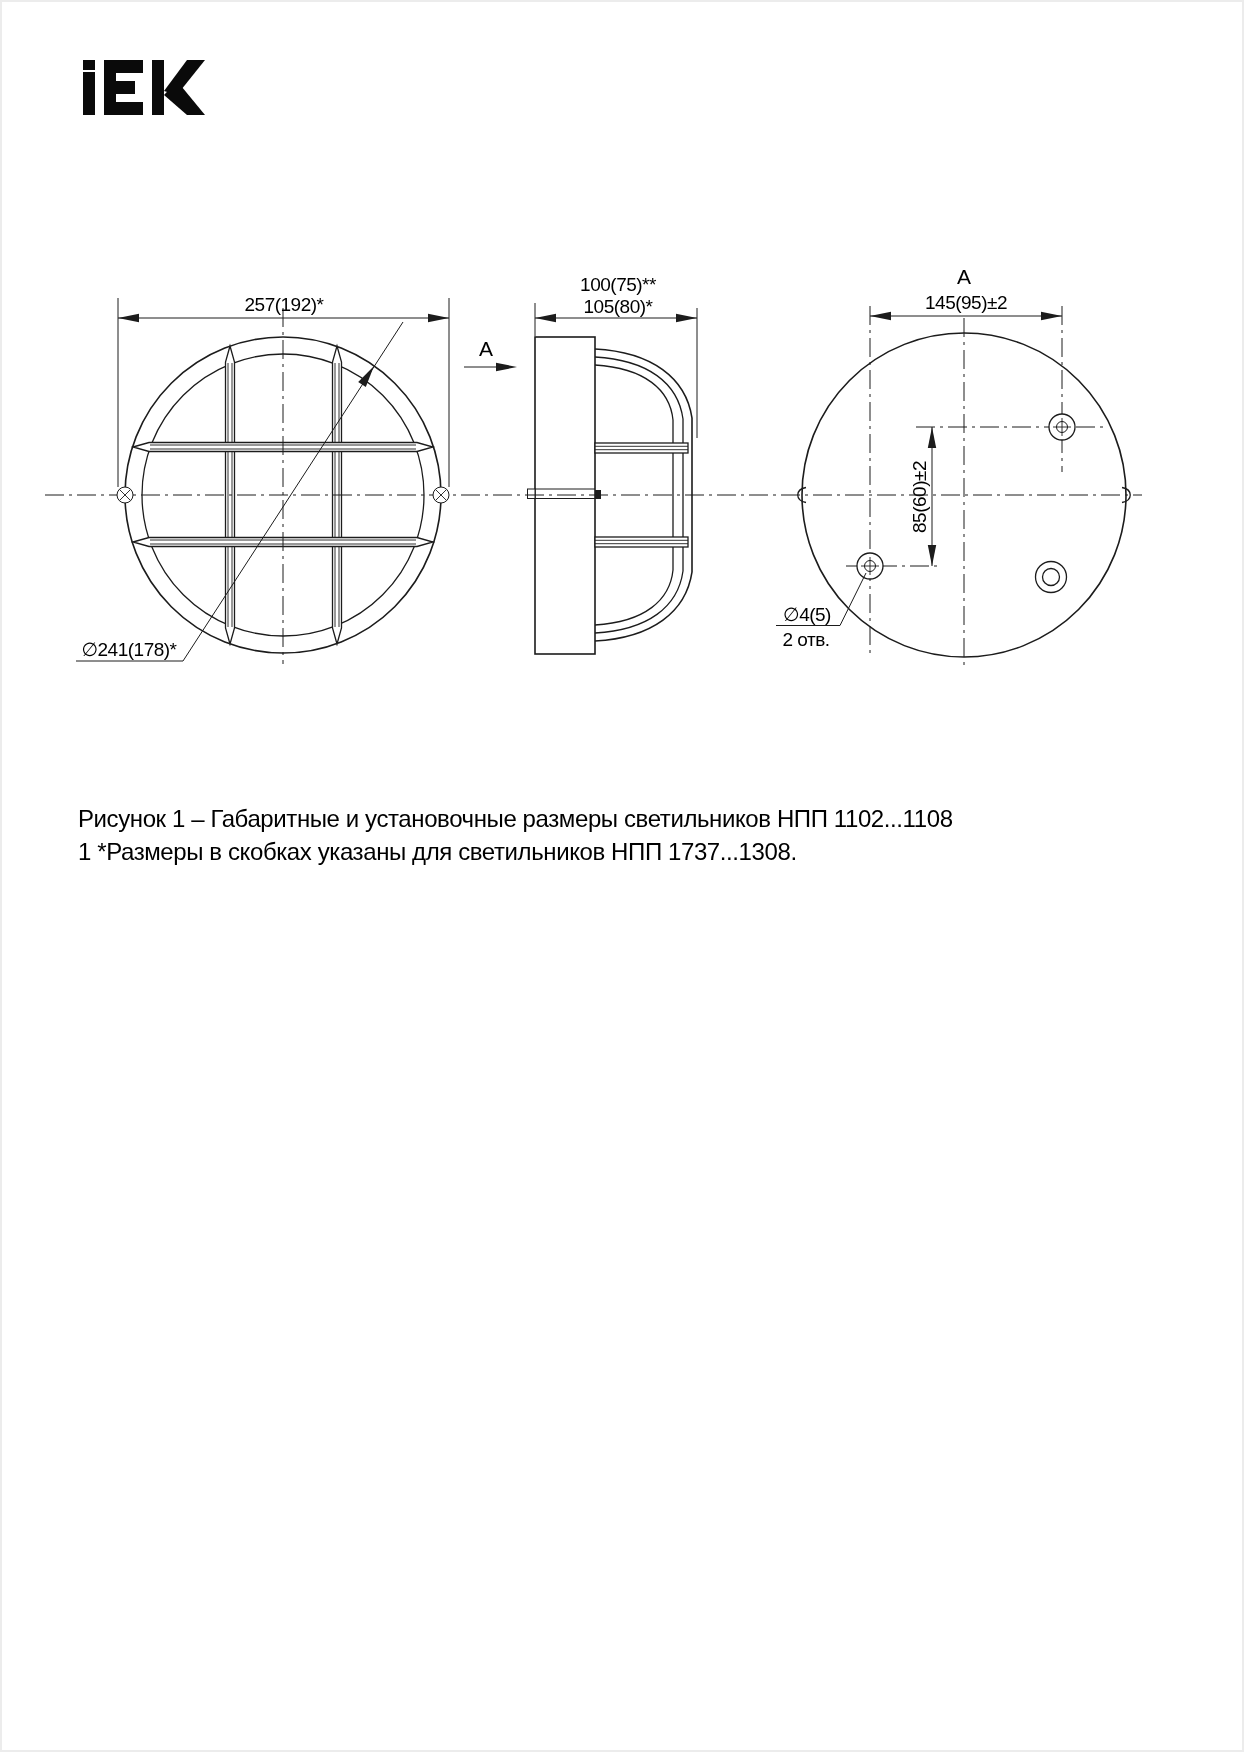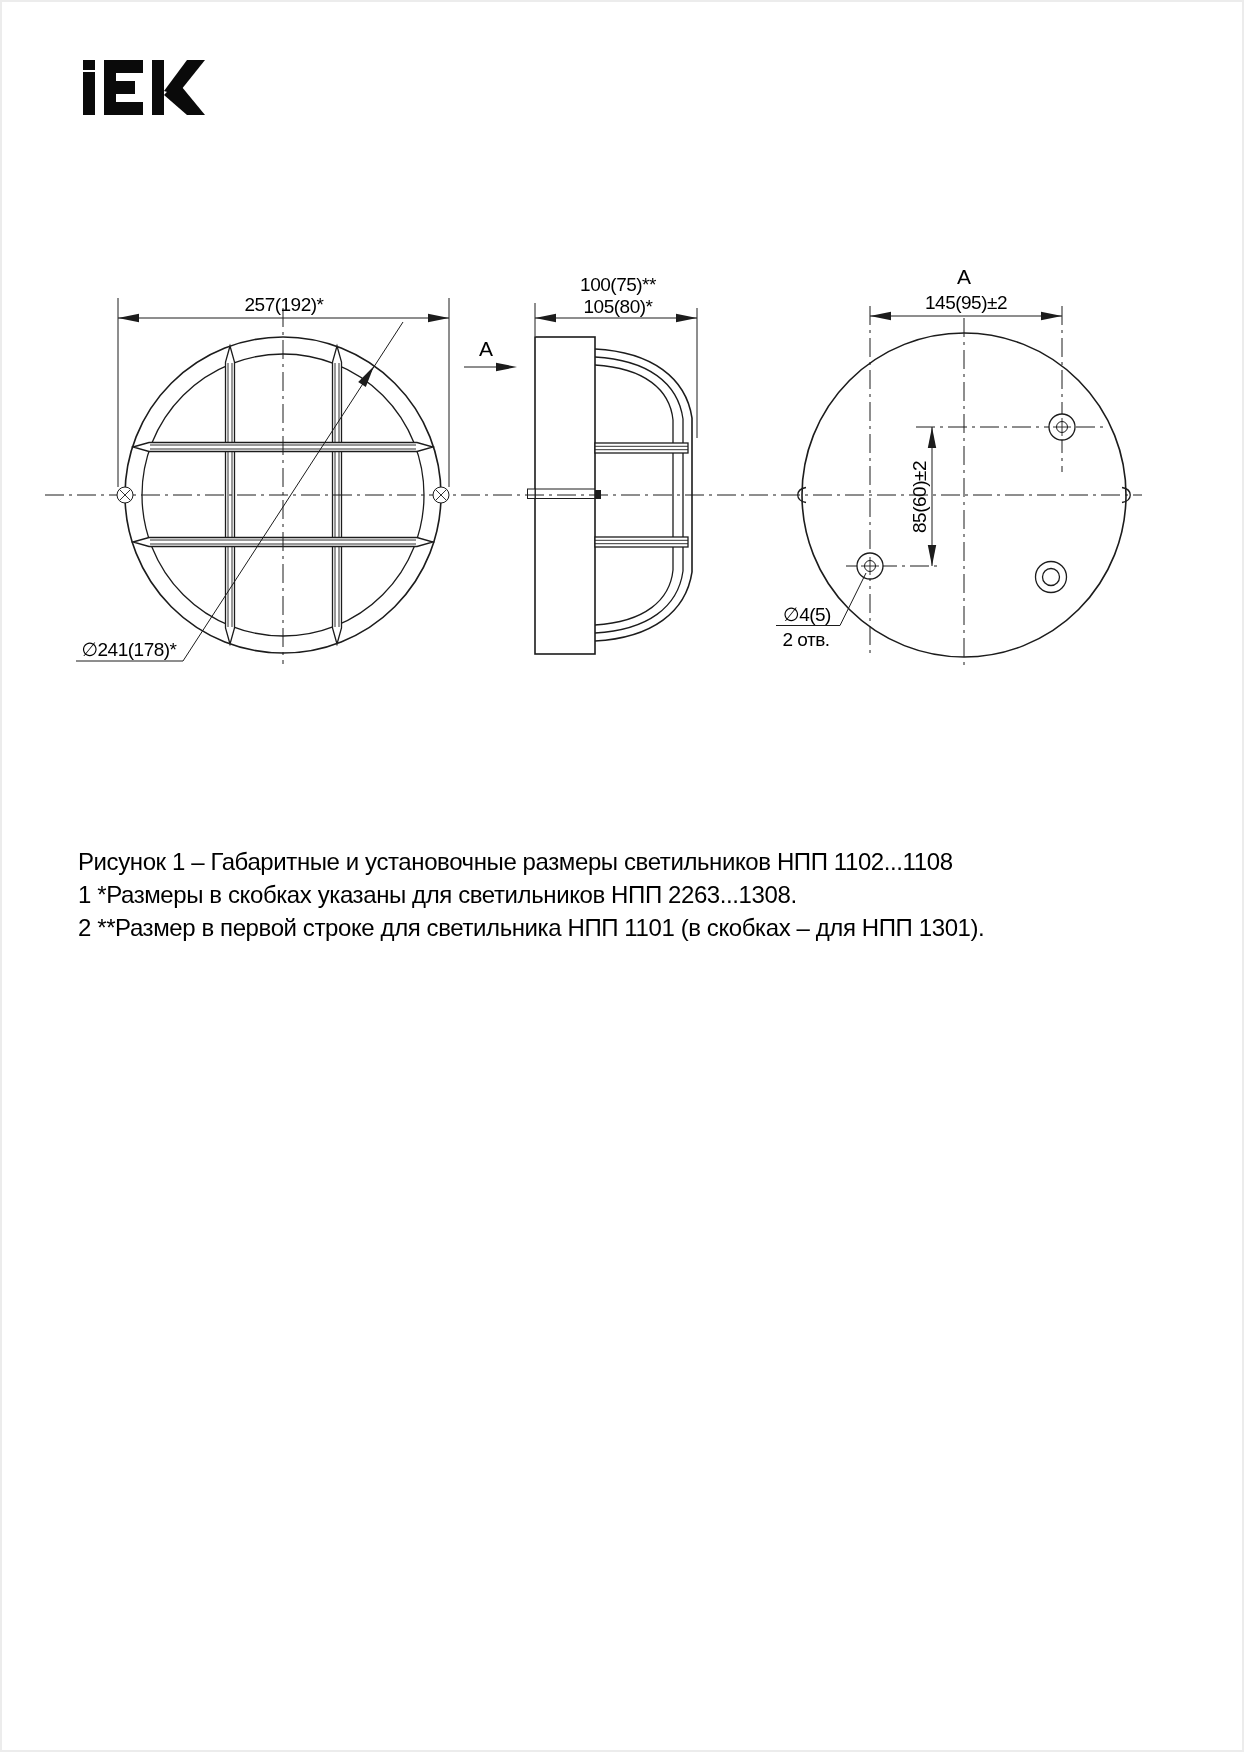--- a/index.html
+++ b/index.html
@@ -20,21 +20,21 @@
   .thin{stroke:#1c1c1c;fill:none;stroke-width:1;}
   .hair{stroke:#1c1c1c;fill:none;stroke-width:0.9;}
   .cl{stroke:#1c1c1c;fill:none;stroke-width:1;stroke-dasharray:19 5 3 5;}
   .arr{fill:#1c1c1c;stroke:none;}
   .wf{fill:#ffffff;}
   .dimtxt{font:19px "Liberation Sans", sans-serif;letter-spacing:-0.5px;fill:#000;}
   .bigtxt{font:21px "Liberation Sans", sans-serif;fill:#000;}
 
   .caption{
     position:absolute;left:78px;top:802px;width:980px;
-    font-size:24px;line-height:33px;letter-spacing:-0.4px;color:#000;margin-top:43px;
+    font-size:24px;line-height:33px;letter-spacing:-0.4px;color:#000;
   }
 </style>
 </head>
 <body>
 
 <div class="page">
 
   <svg class="logo" viewBox="0 0 122 58" role="img" aria-label="IEK">
     <g fill="#0a0a0a">
       <rect x="0" y="1" width="12" height="10"></rect>
@@ -155,17 +155,16 @@
       <path class="hair" d="M119.5,489.5 L130.5,500.5 M130.5,489.5 L119.5,500.5"></path>
     </g>
     <g>
       <circle cx="441" cy="495" r="8" class="thin wf"></circle>
       <path class="hair" d="M435.5,489.5 L446.5,500.5 M446.5,489.5 L435.5,500.5"></path>
     </g>
   </svg>
 
   <div class="caption">
     <div>Рисунок 1 – Габаритные и установочные размеры светильников НПП 1102...1108</div>
-    <div>1 *Размеры в скобках указаны для светильников НПП 2263...1308.</div>
-    <div>2 **Размер в первой строке для светильника НПП 1101 (в скобках – для НПП 1301).</div>
+    <div>1 *Размеры в скобках указаны для светильников НПП 1737...1308.</div>
   </div>
 
 </div>
 
 </body></html>

